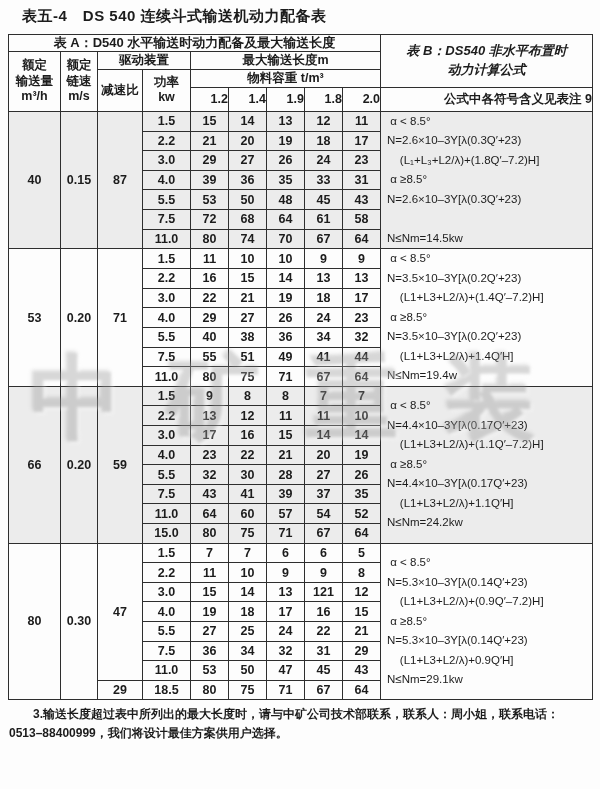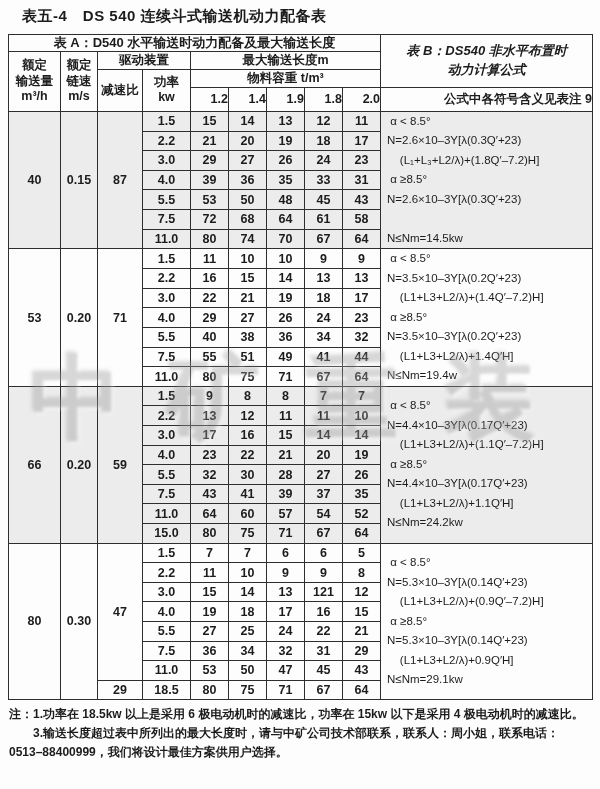--- a/index.html
+++ b/index.html
@@ -368,16 +368,15 @@
             <td>71</td>
             <td>67</td>
             <td>64</td>
           </tr>
         </tbody>
     </table>
     <div class="watermark">中矿重装</div>
   </div>
 
   <div class="notes">
-    <p>注：1.功率在 18.5kw 以上是采用 6 极电动机时的减速比，功率在 15kw 以下是采用 4 极电动机时的减速比。</p>
     <p class="ind">3.输送长度超过表中所列出的最大长度时，请与中矿公司技术部联系，联系人：周小姐，联系电话：0513–88400999，我们将设计最佳方案供用户选择。</p>
   </div>
 </div>
 
 </body></html>

